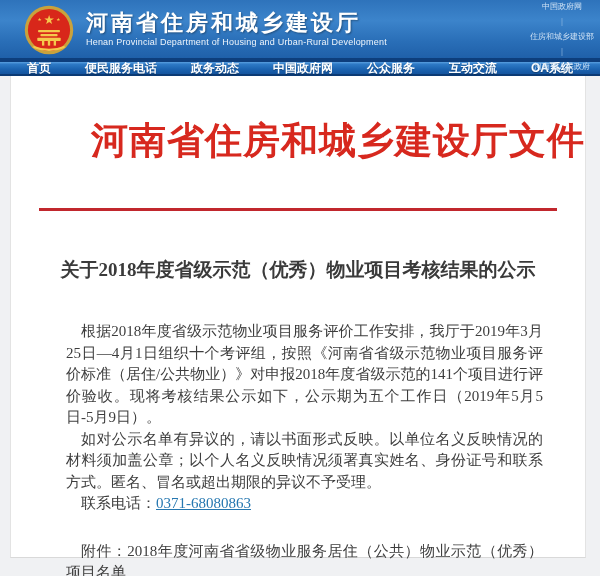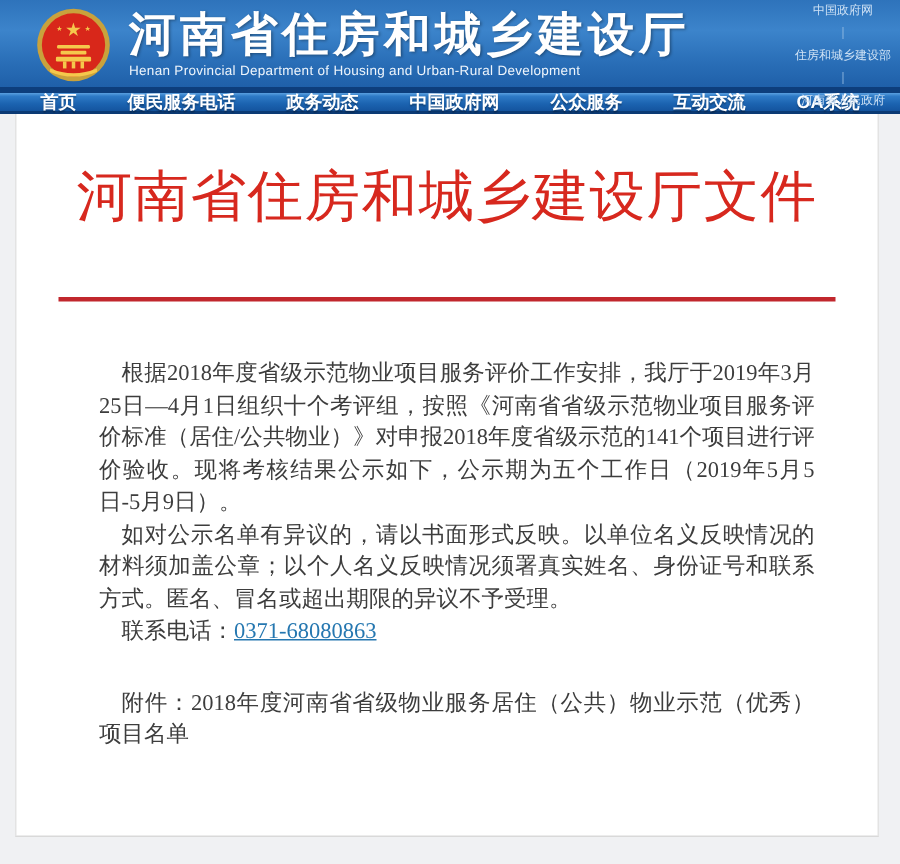--- a/index.html
+++ b/index.html
@@ -27,21 +27,21 @@
     align-items: center;
     flex-direction: column;
   }
   .topbar a { color: #cfe2f5; text-decoration: none; cursor: pointer; }
   .topbar .sep { color: #9dc0e4; }
 
   .brand { display: flex; align-items: center; height: 100%; padding-left: 24px; }
   .emblem { width: 50px; height: 50px; flex: 0 0 auto; margin-top: 2px; }
   .brand-text { margin-left: 12px; color: #ffffff; }
   .brand-title {
-    font-size: 31px;
+    font-size: 22px;
     font-weight: bold;
     letter-spacing: 3px;
     line-height: 1.1;
     text-shadow: 1px 1px 2px rgba(0,0,0,0.35);
     white-space: nowrap;
   }
   .brand-subtitle {
     font-size: 9px;
     font-weight: normal;
     letter-spacing: 0.2px;
@@ -74,24 +74,24 @@
     background: #ffffff;
     margin: 0 14px 0 10px;
     border-left: 1px solid #e3e3e3;
     border-right: 1px solid #e3e3e3;
     border-bottom: 1px solid #d9d9d9;
     height: 482px;
     font-family: "Liberation Serif", "DejaVu Serif", serif;
     color: #3d3d3d;
   }
   .masthead {
-    padding-top: 30px;
-    text-align: center;
+    padding-top: 40px;
+    text-align: right;
     font-size: 37px;
-    font-weight: normal;
+    font-weight: bold;
     letter-spacing: 1px;
     color: #d7281e;
     white-space: nowrap;
   }
   .red-rule {
     height: 3px;
     background: #c1272d;
     margin: 42px 28px 0 28px;
   }
   .doc-title {
@@ -158,20 +158,21 @@
   <span class="nav-item">政务动态</span>
   <span class="nav-item">中国政府网</span>
   <span class="nav-item">公众服务</span>
   <span class="nav-item">互动交流</span>
   <span class="nav-item">OA系统</span>
 </div>
 
 <div class="page">
   <div class="masthead">河南省住房和城乡建设厅文件</div>
   <div class="red-rule"></div>
+  <div class="doc-title">关于2018年度省级示范（优秀）物业项目考核结果的公示</div>
   <div class="doc-body">
     <p class="para">根据2018年度省级示范物业项目服务评价工作安排，我厅于2019年3月25日—4月1日组织十个考评组，按照《河南省省级示范物业项目服务评价标准（居住/公共物业）》对申报2018年度省级示范的141个项目进行评价验收。现将考核结果公示如下，公示期为五个工作日（2019年5月5日-5月9日）。</p>
     <p class="para">如对公示名单有异议的，请以书面形式反映。以单位名义反映情况的材料须加盖公章；以个人名义反映情况须署真实姓名、身份证号和联系方式。匿名、冒名或超出期限的异议不予受理。</p>
     <p class="contact-line"><span>联系电话：</span><a class="phone-link">0371-68080863</a></p>
     <p class="attachment">附件：2018年度河南省省级物业服务居住（公共）物业示范（优秀）项目名单</p>
 
   </div>
 </div>
 
 </body></html>

